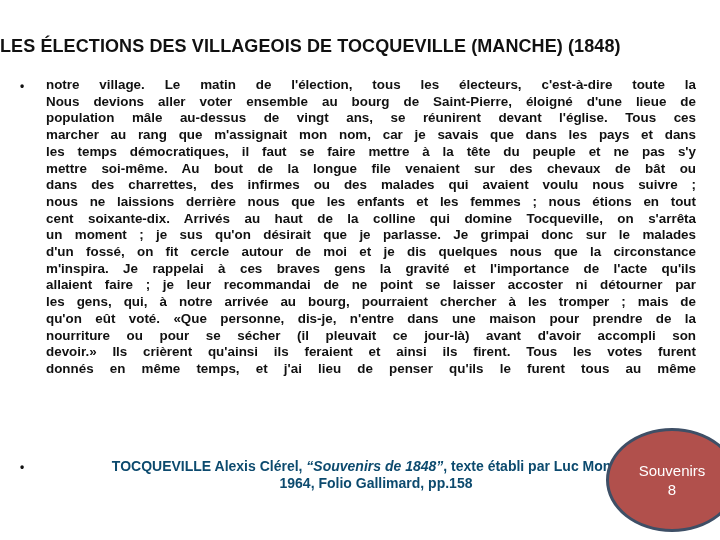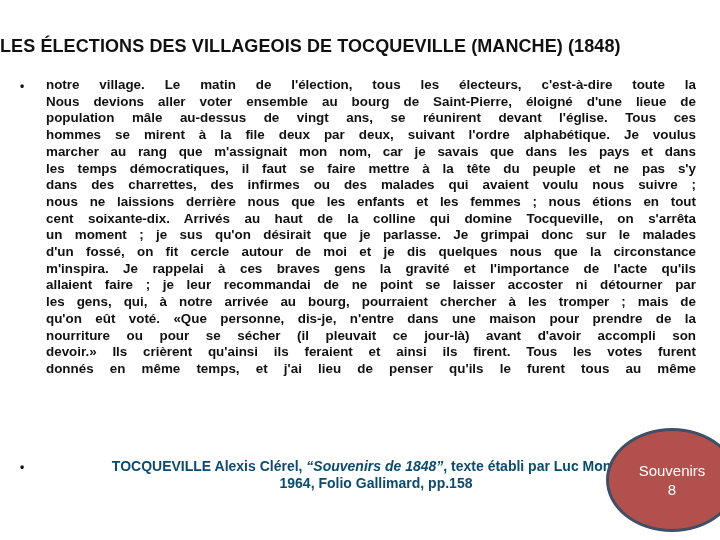--- a/index.html
+++ b/index.html
@@ -65,23 +65,23 @@
 <div class="slide">
 
   <div class="title">LES ÉLECTIONS DES VILLAGEOIS DE TOCQUEVILLE (MANCHE) (1848)</div>
 
   <span class="bullet b1">•</span>
 
   <div class="para">
       <div class="tline">notre village. Le matin de l'élection, tous les électeurs, c'est-à-dire toute la</div>
       <div class="tline">Nous devions aller voter ensemble au bourg de Saint-Pierre, éloigné d'une lieue de</div>
       <div class="tline">population mâle au-dessus de vingt ans, se réunirent devant l'église. Tous ces</div>
-      <div class="tline">hommes se mirent à la file deux par deux, suivant l'ordre alphabétique. Je voulus</div>
       <div class="tline">marcher au rang que m'assignait mon nom, car je savais que dans les pays et dans</div>
       <div class="tline">les temps démocratiques, il faut se faire mettre à la tête du peuple et ne pas s'y</div>
+      <div class="tline">mettre soi-même. Au bout de la longue file venaient sur des chevaux de bât ou</div>
       <div class="tline">dans des charrettes, des infirmes ou des malades qui avaient voulu nous suivre ;</div>
       <div class="tline">nous ne laissions derrière nous que les enfants et les femmes ; nous étions en tout</div>
       <div class="tline">cent soixante-dix. Arrivés au haut de la colline qui domine Tocqueville, on s'arrêta</div>
       <div class="tline">un moment ; je sus qu'on désirait que je parlasse. Je grimpai donc sur le malades</div>
       <div class="tline">d'un fossé, on fit cercle autour de moi et je dis quelques nous que la circonstance</div>
       <div class="tline">m'inspira. Je rappelai à ces braves gens la gravité et l'importance de l'acte qu'ils</div>
       <div class="tline">allaient faire ; je leur recommandai de ne point se laisser accoster ni détourner par</div>
       <div class="tline">les gens, qui, à notre arrivée au bourg, pourraient chercher à les tromper ; mais de</div>
       <div class="tline">qu'on eût voté. «Que personne, dis-je, n'entre dans une maison pour prendre de la</div>
       <div class="tline">nourriture ou pour se sécher (il pleuvait ce jour-là) avant d'avoir accompli son</div>

